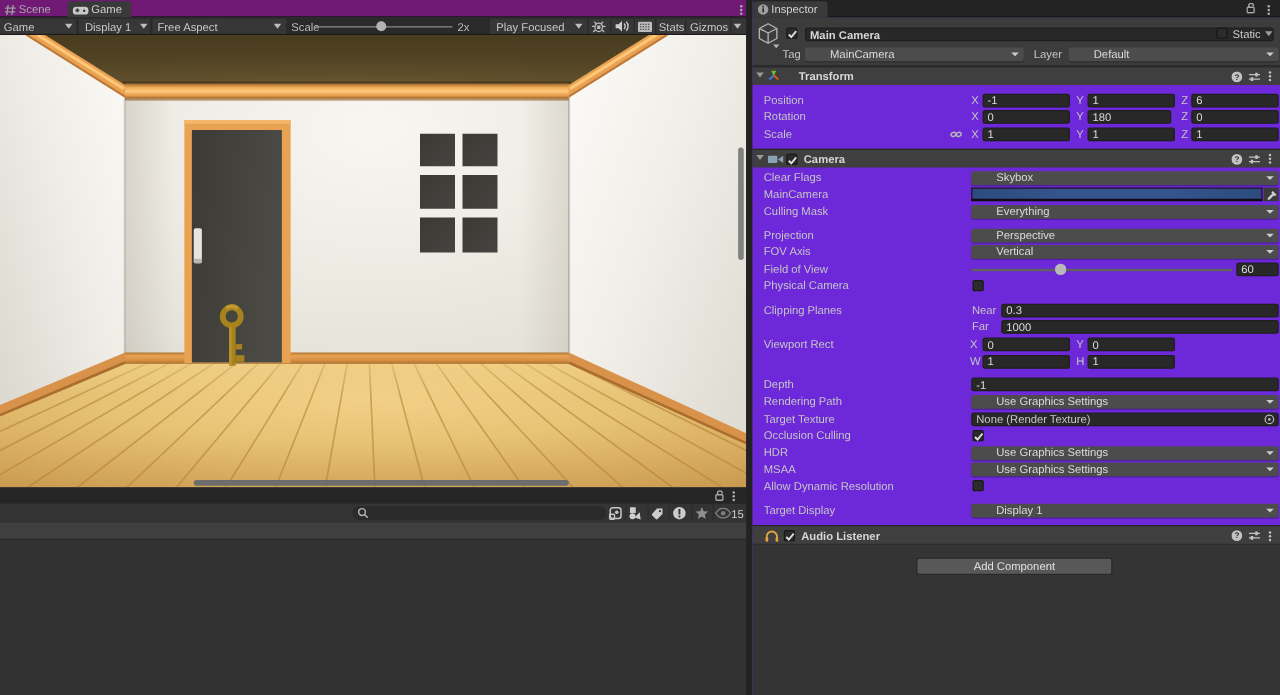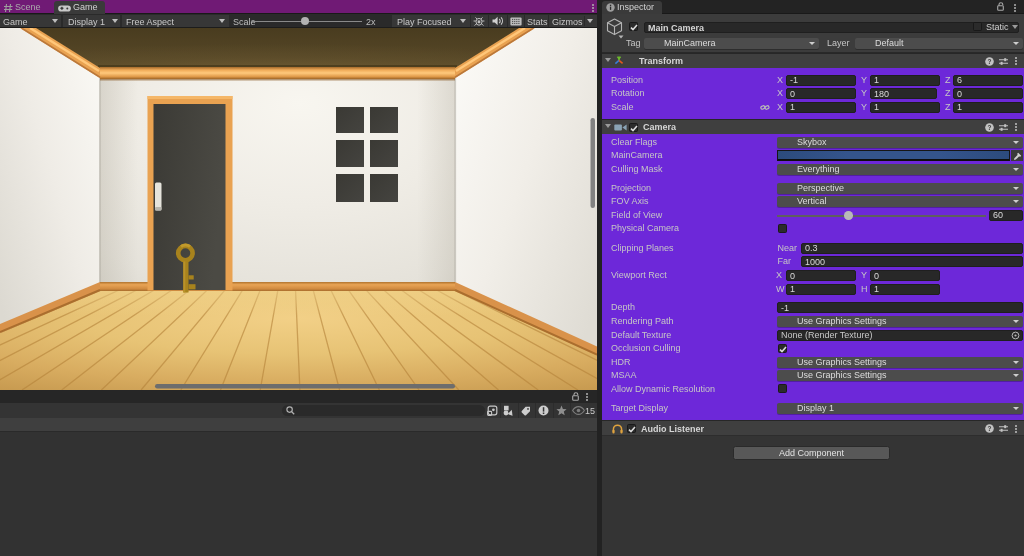--- a/index.html
+++ b/index.html
@@ -387,21 +387,21 @@
 <div class="lbl" style="left:259px;top:270.2px">Y</div>
 <div class="fld" style="left:268px;top:270.2px;width:70px">0</div>
 <div class="lbl" style="left:174px;top:283.8px">W</div>
 <div class="fld" style="left:184px;top:283.8px;width:70px">1</div>
 <div class="lbl" style="left:259px;top:283.8px">H</div>
 <div class="fld" style="left:268px;top:283.8px;width:70px">1</div>
 <div class="lbl" style="left:9px;top:302.4px">Depth</div>
 <div class="fld" style="left:175px;top:302.4px;width:246px">-1</div>
 <div class="lbl" style="left:9px;top:316px">Rendering Path</div>
     <div class="dd" style="left:175px;top:316px;width:246px">Use Graphics Settings</div>
-<div class="lbl" style="left:9px;top:329.5px">Default Texture</div>
+<div class="lbl" style="left:9px;top:329.5px">Target Texture</div>
 <div class="fld" style="left:175px;top:329.5px;width:246px;color:#c8c8c8">None (Render Texture)</div>
 <div class="ab" style="left:409px;top:330.5px"><svg width="9" height="9" viewBox="0 0 9 9">
         <circle cx="4.5" cy="4.5" r="3.4" fill="none" stroke="#b5b5b5" stroke-width="1"></circle>
         <circle cx="4.5" cy="4.5" r="1.1" fill="#b5b5b5"></circle>
       </svg></div>
 <div class="lbl" style="left:9px;top:343.1px">Occlusion Culling</div>
     <div class="cb" style="left:176px;top:343.6px"></div>
     <div class="ab" style="left:177px;top:344.6px"><svg width="8" height="7" viewBox="0 0 8 7">
         <path d="M1 3.6 L3 5.6 L7 0.9" stroke="#dddddd" stroke-width="1.5" fill="none"></path>
       </svg></div>

